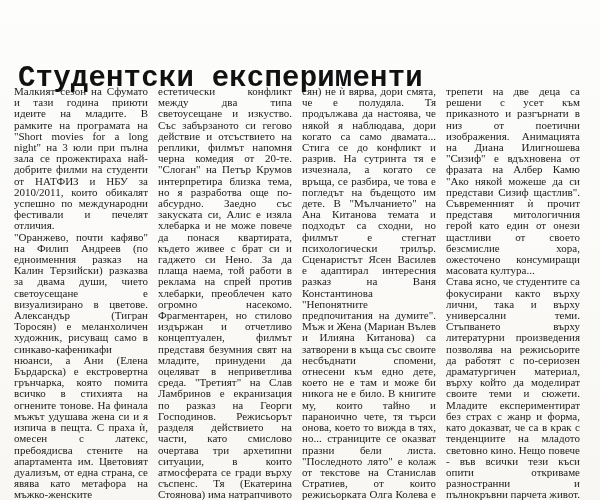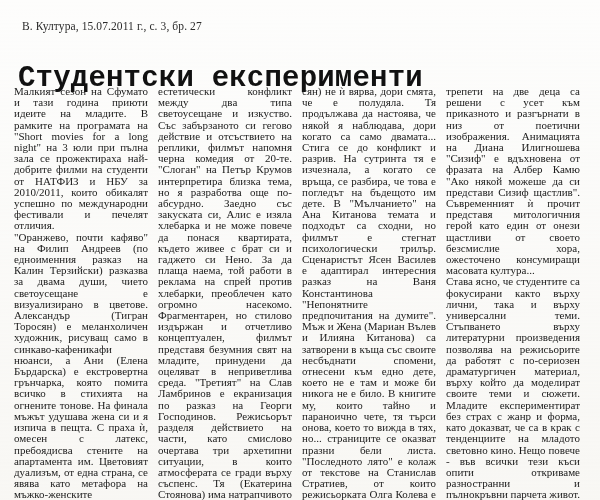--- a/index.html
+++ b/index.html
@@ -90,21 +90,20 @@
     line-height: 13px;
     text-align: right;
     color: #111;
   }
 </style>
 </head>
 <body>
 
 <div class="page">
 
-  <div class="masthead">В. Култура, 15.07.2011 г., с. 3, бр. 27</div>
 
   <h1 class="headline">Студентски експерименти</h1>
 
   <div class="columns">
 
     <div class="col">
       <p>Малкият сезон на Сфумато и тази година приюти идеите на младите. В рамките на програмата на "Short movies for a long night" на 3 юли при пълна зала се прожектираха най-добрите филми на студенти от НАТФИЗ и НБУ за 2010/2011, които обикалят успешно по международни фестивали и печелят отличия.</p>
       <p>"Оранжево, почти кафяво" на Филип Андреев (по едноименния разказ на Калин Терзийски) разказва за двама души, чието светоусещане е визуализирано в цветове. Александър (Тигран Торосян) е меланхоличен художник, рисуващ само в синкаво-кафеникафи нюанси, а Ани (Елена Бърдарска) е екстровертна грънчарка, която помита всичко в стихията на огнените тонове. На финала мъжът удушава жена си и я изпича в пещта. С праха ѝ, омесен с латекс, пребоядисва стените на апартамента им. Цветовият дуализъм, от една страна, се явява като метафора на мъжко-женските отношения, от друга - изгражда по-сложен</p>
     </div>
 

